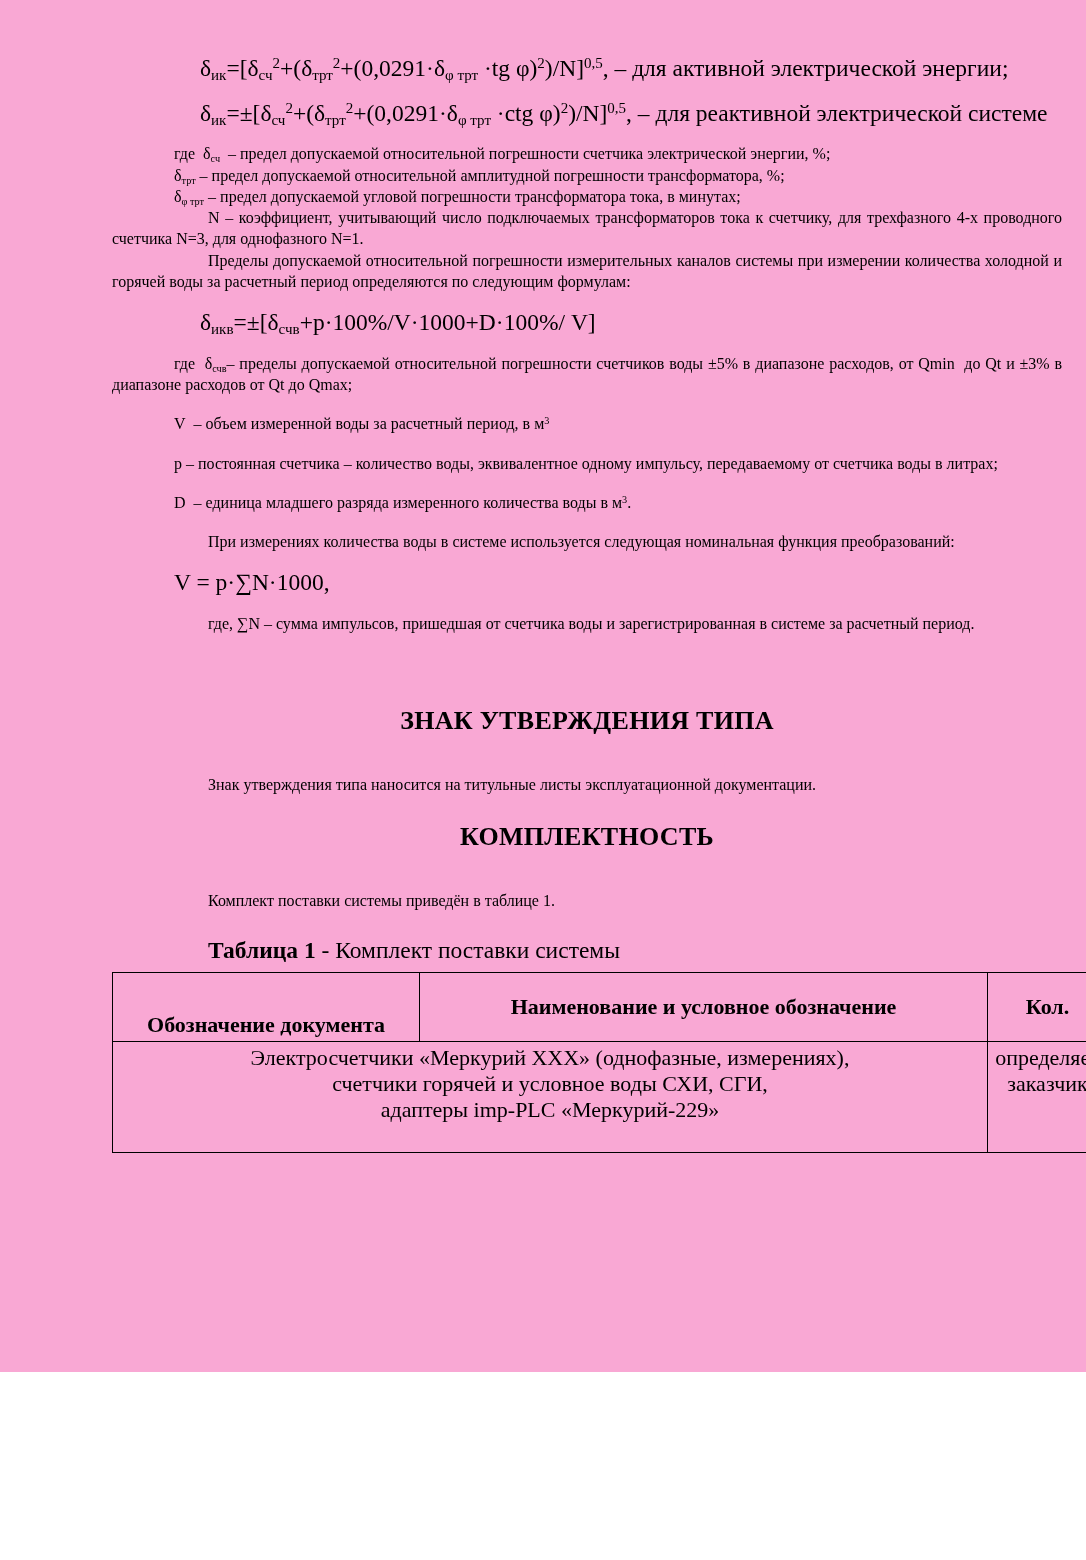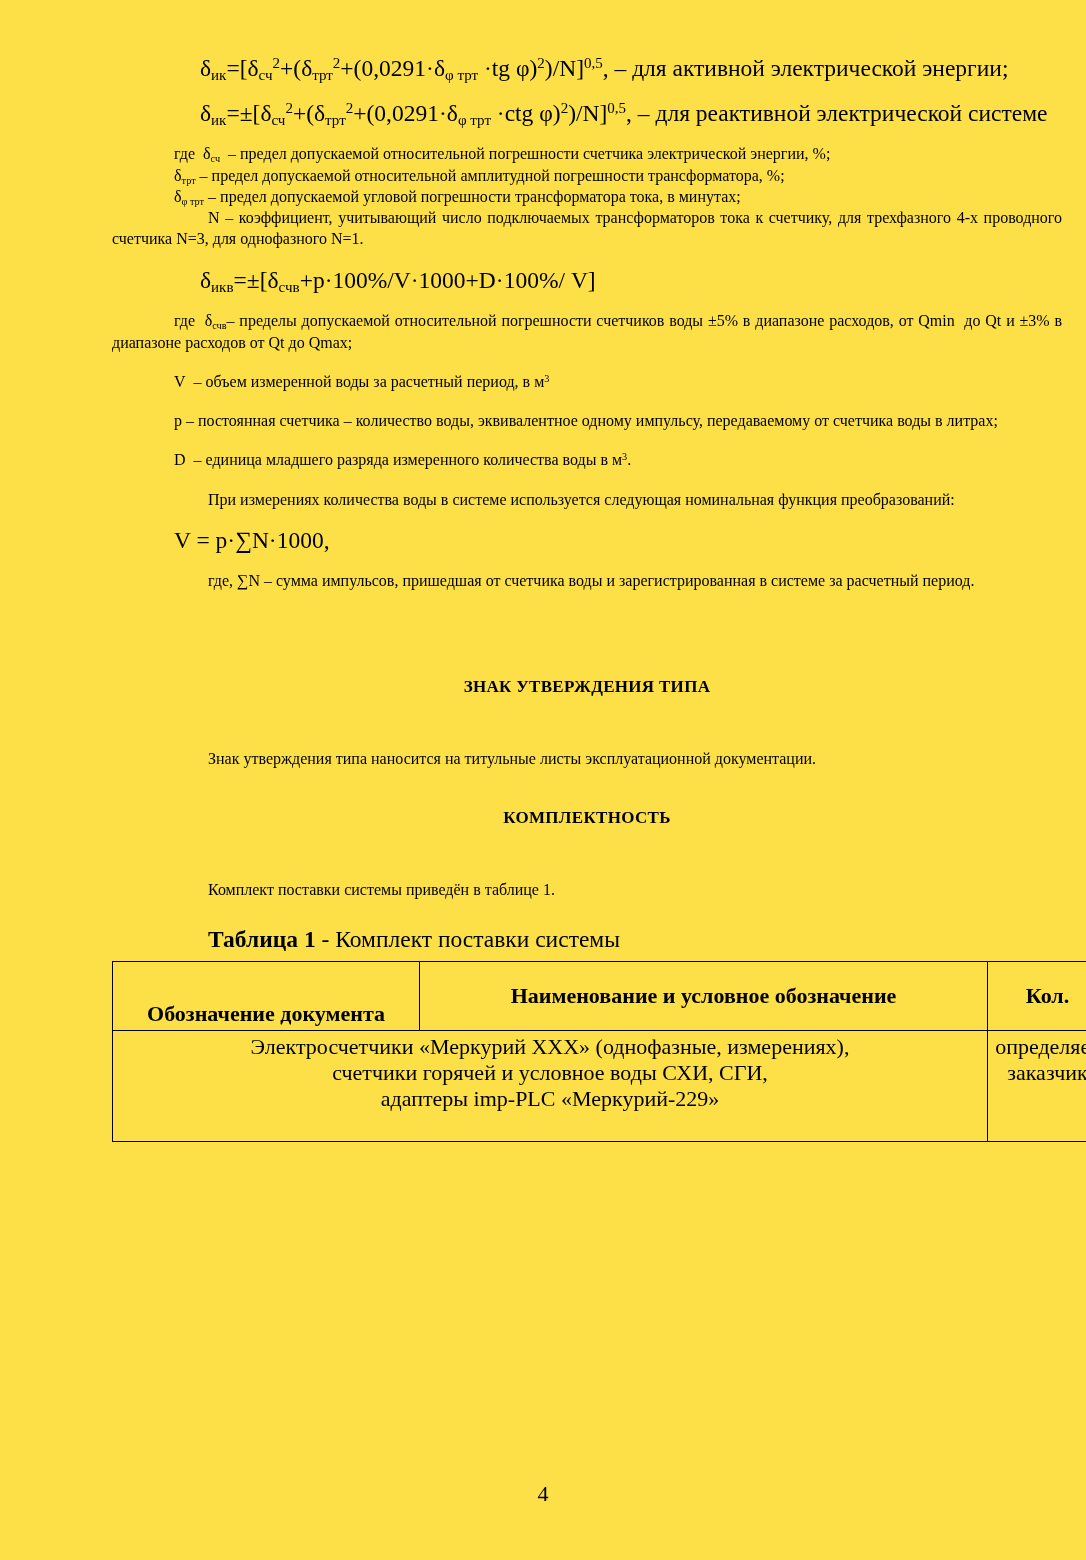--- a/index.html
+++ b/index.html
@@ -7,22 +7,22 @@
     padding: 0;
     background: #ffffff;
   }
   body {
     font-family: "Liberation Serif", "DejaVu Serif", serif;
     color: #000000;
   }
   .page {
     position: relative;
     width: 1086px;
-    height: 1560px;
-    background: #fde047;
+    height: 1372px;
+    background: #f9a8d4;
     box-sizing: border-box;
     overflow: hidden;
   }
   .content {
     position: absolute;
     left: 112px;
     top: 46px;
     width: 950px;
   }
 
@@ -59,24 +59,24 @@
   }
   p.body.noindent { text-indent: 0; }
   p.body.indent-big { text-indent: 96px; }
   .gap-sm { height: 8px; }
   .gap-md { height: 18px; }
   .gap-lg { height: 30px; }
   .gap-xl { height: 42px; }
 
   
   h2.heading {
-    font-size: 17px;
+    font-size: 26px;
     font-weight: bold;
     text-align: center;
-    margin: 13px;
+    margin: 0;
     letter-spacing: 0.3px;
   }
 
   
   .table-caption {
     font-size: 23.5px;
     margin: 8px;
     padding-left: 88px;
   }
   .table-caption b { font-weight: bold; }
@@ -146,20 +146,21 @@
 
     <p class="body">где&nbsp;&nbsp;δ<sub>сч</sub>&nbsp;&nbsp;– предел допускаемой относительной погрешности счетчика электрической энергии, %;</p>
 
     <p class="body noindent"><span style="display:inline-block;width:62px"></span>δ<sub>трт</sub>&nbsp;– предел допускаемой относительной амплитудной погрешности трансформатора, %;</p>
 
     <p class="body noindent"><span style="display:inline-block;width:62px"></span>δ<sub>φ&nbsp;трт</sub>&nbsp;– предел допускаемой угловой погрешности трансформатора тока, в минутах;</p>
 
 
     <p class="body indent-big">N – коэффициент, учитывающий число подключаемых трансформаторов тока к счетчику, для трехфазного 4-х проводного счетчика N=3, для однофазного N=1.</p>
 
+    <p class="body indent-big">Пределы допускаемой относительной погрешности измерительных каналов системы при измерении количества холодной и горячей воды за расчетный период определяются по следующим формулам:</p>
 
     <div class="gap-sm"></div>
 
     <div class="formula indent3">
       <span class="nowrap">δ<sub>икв</sub>=±[δ<sub>счв</sub>+p·100%/V·1000+D·100%/&nbsp;V]</span>
     </div>
 
     <div class="gap-sm"></div>
 
     <p class="body">где &nbsp;δ<sub>счв</sub>– пределы допускаемой относительной погрешности счетчиков воды ±5% в диапазоне расходов, от Qmin&nbsp; до Qt и ±3% в диапазоне расходов от Qt до Qmax;</p>

